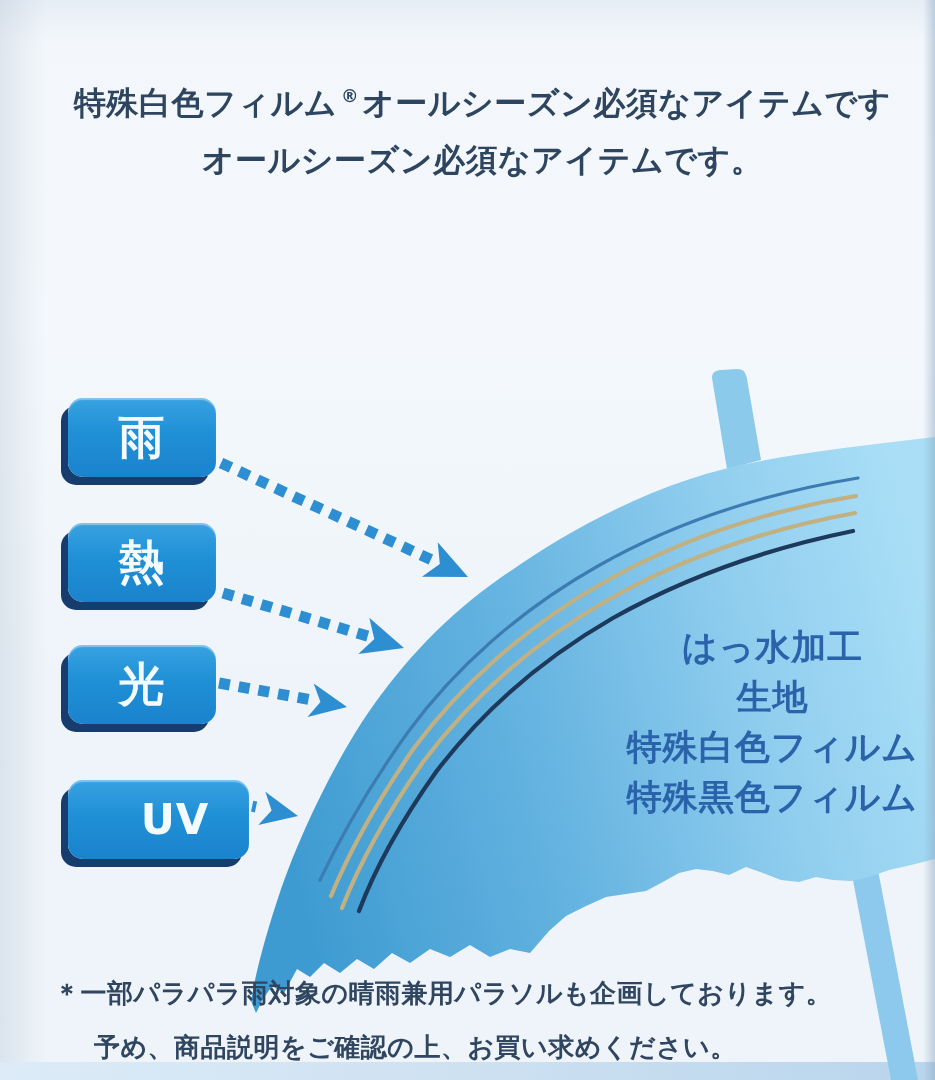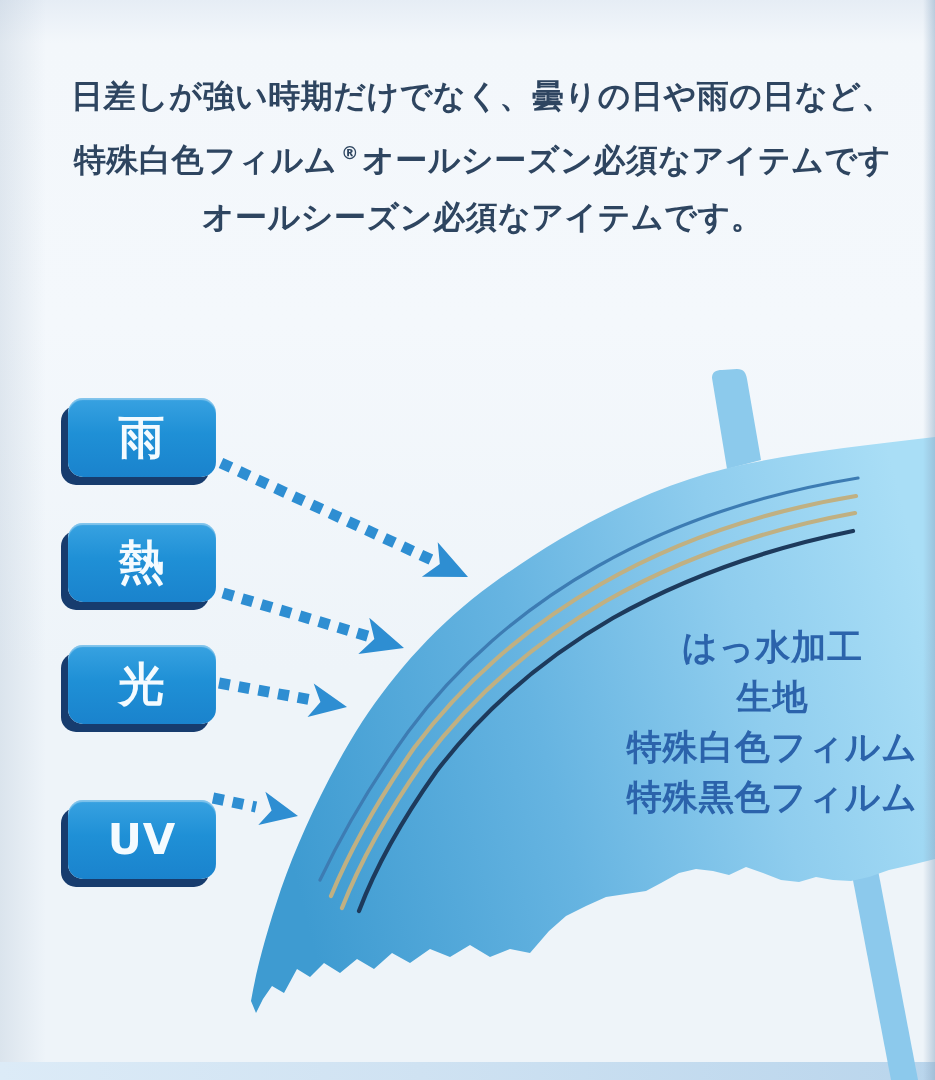--- a/index.html
+++ b/index.html
@@ -40,21 +40,21 @@
     position:absolute;left:68px;width:148px;height:79px;z-index:4;
     display:flex;align-items:center;justify-content:center;
     background:linear-gradient(180deg,#38a2e1 0%,#1f90d6 45%,#1a83cd 100%);
     border-radius:15px;
     box-shadow:-7px 8px 0 #173c6e, inset 0 2px 1px rgba(255,255,255,.38);
     color:#f4fbff;font-weight:700;font-size:46px;letter-spacing:1px;
   }
   .btn-rain{top:398px;}
   .btn-heat{top:523px;}
   .btn-light{top:645px;}
-  .btn-uv{top:800px;font-size:42px;}
+  .btn-uv{top:780px;font-size:42px;padding-left:33px;}
   .layer-labels{
     position:absolute;left:585px;top:622px;width:375px;z-index:3;
     text-align:center;color:#2b63ab;font-weight:700;
     font-size:35px;line-height:50px;letter-spacing:1px;
   }
   .footnote{
     position:absolute;left:54px;top:966px;z-index:3;
     color:#2f4560;font-weight:700;font-size:26px;line-height:54px;letter-spacing:.5px;
   }
   .footnote .indent{margin-left:40px;}
@@ -110,21 +110,20 @@
       <path d="M219,683 L312,700" fill="none" stroke="#2e8ed2" stroke-width="11" stroke-dasharray="11 9"></path>
       <polygon points="0,0 -37,-17 -27,0 -37,17" transform="translate(347,707) rotate(10.5)"></polygon>
     </g>
     <g fill="#2e8ed2">
       <path d="M213,798 L256,807" fill="none" stroke="#2e8ed2" stroke-width="11" stroke-dasharray="11 9"></path>
       <polygon points="0,0 -37,-17 -27,0 -37,17" transform="translate(298,816) rotate(12)"></polygon>
     </g>
   </svg>
 
   <div class="intro">
-    <div>日差しが強い時期だけでなく、曇りの日や雨の日など、</div>
     <div><span>特殊白色フィルム</span><span class="reg">®</span><span>オールシーズン必須なアイテムです</span></div>
     <div>オールシーズン必須なアイテムです。</div>
   </div>
 
   <div class="btn btn-rain">
     <span>雨</span>
   </div>
   <div class="btn btn-heat">
     <span>熱</span>
   </div>
@@ -136,16 +135,18 @@
   </div>
 
   <div class="layer-labels">
     <div>はっ水加工</div>
     <div>生地</div>
     <div>特殊白色フィルム</div>
     <div>特殊黒色フィルム</div>
   </div>
 
   <div class="footnote">
+    <div>＊一部パラパラ雨対象の晴雨兼用パラソルも企画しております。</div>
+    <div class="indent">予め、商品説明をご確認の上、お買い求めください。</div>
   </div>
 
   <div class="right-shade"></div>
 </div>
 
 </body></html>

